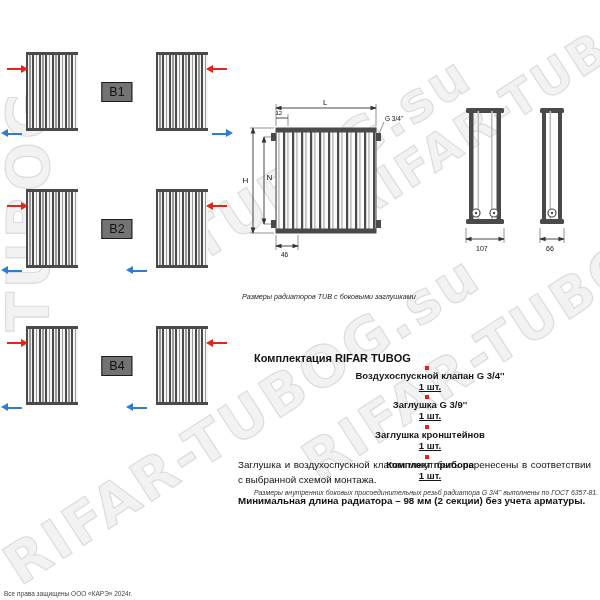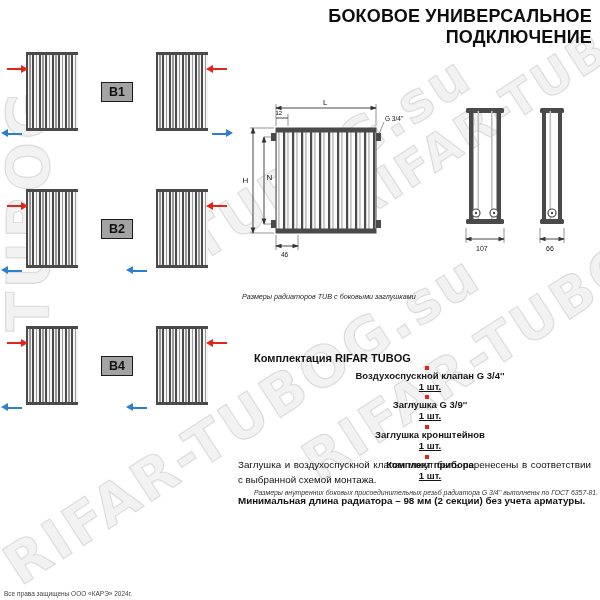--- a/index.html
+++ b/index.html
@@ -23,21 +23,21 @@
 
   
   .schemes{position:absolute;left:6px;top:44px;width:222px;z-index:2;}
   .scheme{position:relative;height:95px;margin-bottom:42px;}
   .radiator{position:absolute;top:8px;width:52px;height:79px;
     background:repeating-linear-gradient(90deg,#4a4a4a 0 1.8px,#f4f4f4 1.8px 3.4px,#9a9a9a 3.4px 4.6px,#f4f4f4 4.6px 6.5px);
     border-top:3.5px solid #4a4a4a;border-bottom:3.5px solid #4a4a4a;}
   .rad-left{left:20px;}
   .rad-right{right:20px;}
   .scheme-label{position:absolute;left:50%;top:50%;transform:translate(-50%,-50%);
-    border:1.4px solid #1c1c1c;background:#a3a3a3;padding:2px 7px;font-weight:bold;font-size:12.5px;color:#111;}
+    border:1.4px solid #1c1c1c;background:#737373;padding:2px 7px;font-weight:normal;font-size:12.5px;color:#111;}
   .arrow{position:absolute;height:2.4px;width:15px;background:currentColor;}
   .arrow::after{content:"";position:absolute;top:50%;margin-top:-4.5px;width:0;height:0;border-style:solid;}
   .arrow.right::after{left:100%;margin-left:-1px;border-width:4.5px 0 4.5px 7px;
     border-color:transparent transparent transparent currentColor;}
   .arrow.left::after{right:100%;margin-right:-1px;border-width:4.5px 7px 4.5px 0;
     border-color:transparent currentColor transparent transparent;}
   .arrow.red{color:var(--supply,#e0251b);}
   .arrow.blue{color:var(--return,#2d7dd2);}
   .pos-tl{left:1px;top:24px;}
   .pos-bl{left:1px;bottom:4px;}
@@ -74,24 +74,20 @@
 <div class="page">
 
   <div class="wm-layer">
     <span class="wm wm1">TUBOG</span>
     <span class="wm wm2">RIFAR-TUBOG.su</span>
     <span class="wm wm3">TUBOG.su</span>
     <span class="wm wm4">RIFAR-TUBOG</span>
     <span class="wm wm5">RIFAR-TUBOG.su</span>
   </div>
 
-  <header class="title">
-    <div>БОКОВОЕ УНИВЕРСАЛЬНОЕ</div>
-    <div>ПОДКЛЮЧЕНИЕ</div>
-  </header>
 
   <section class="schemes">
     <div class="scheme">
       <div class="radiator rad-left"></div>
       <div class="scheme-label">В1</div>
       <div class="radiator rad-right"></div>
     <span class="arrow right red pos-tl"></span>
         <span class="arrow left blue pos-bl"></span>
         <span class="arrow left red pos-tr"></span>
         <span class="arrow right blue pos-br"></span>

